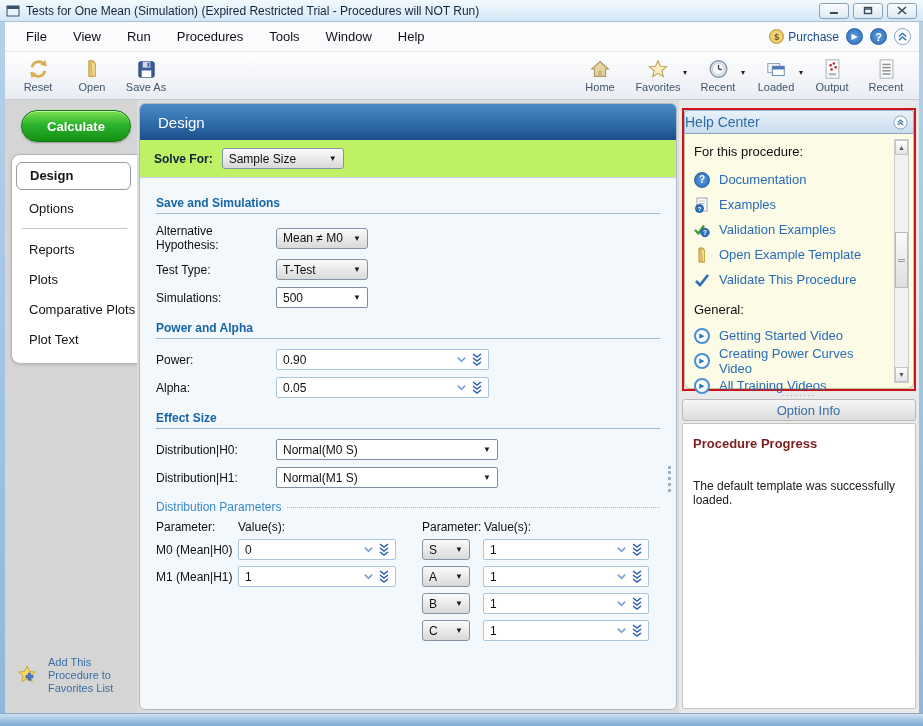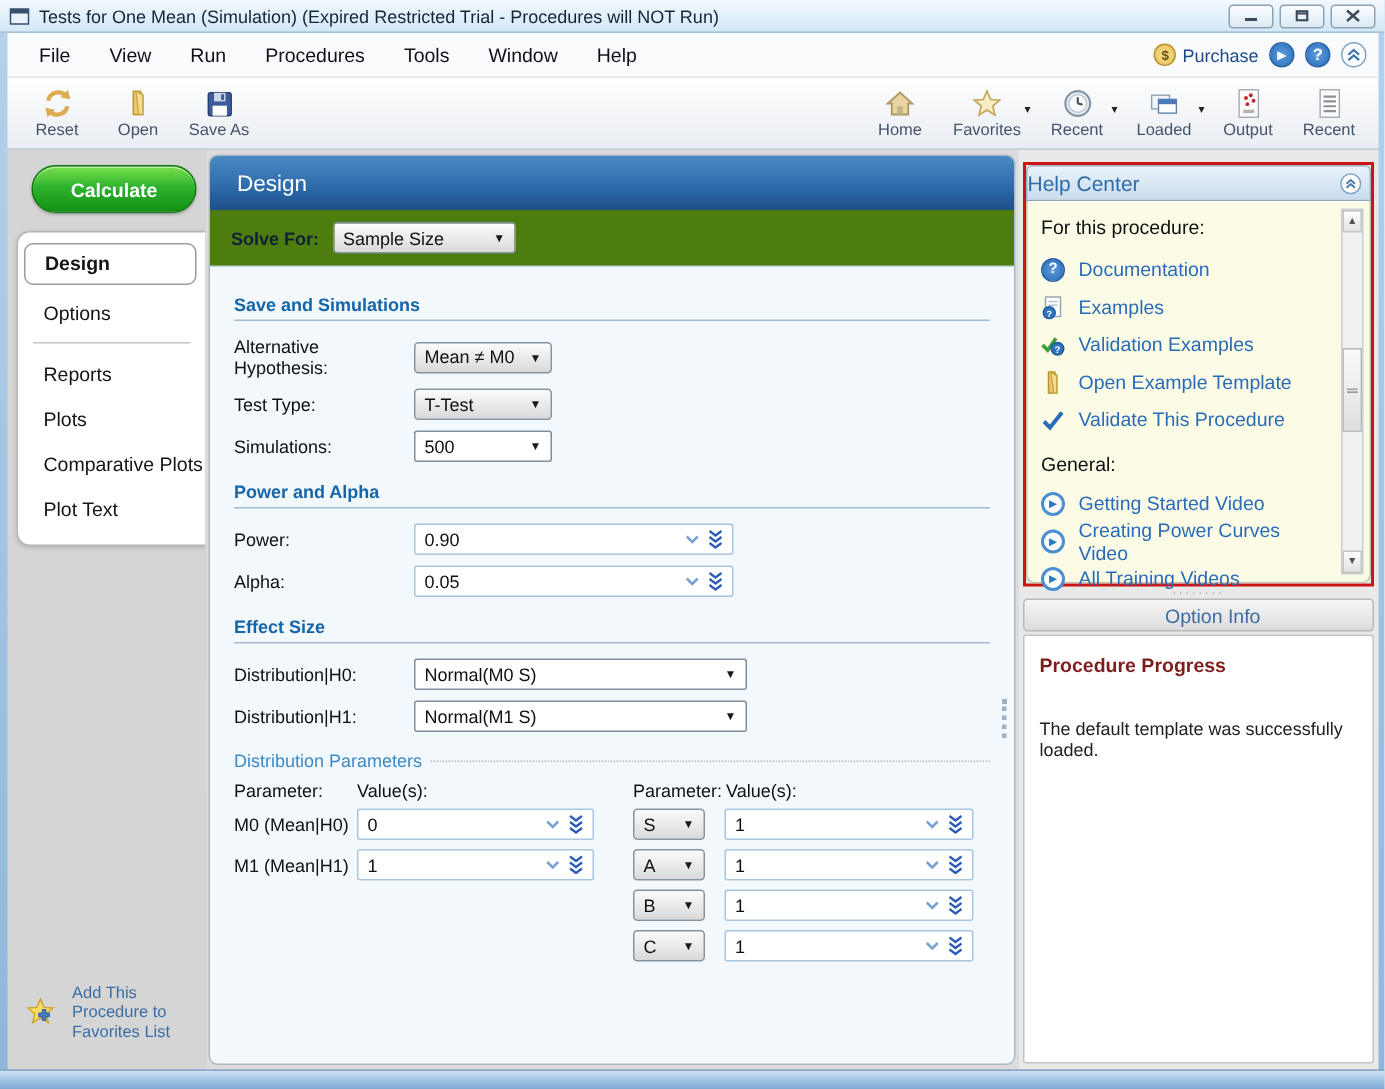--- a/index.html
+++ b/index.html
@@ -75,21 +75,21 @@
   .tab.selected { font-weight:bold; border:1px solid #9c9c9c; border-radius:6px; margin:2px 6px 4px 4px; height:28px; line-height:26px; padding-left:13px; background:#fff; }
   .tab-sep { border-top:1px solid #c6c6c6; margin:4px 10px 6px 10px; }
   .fav-link { position:absolute; left:12px; bottom:18px; display:flex; align-items:center; gap:7px; }
   .fav-link .txt { font-size:11px; color:#3a6ea5; width:78px; line-height:13px; }
 
   
   .center { flex:1; background:#dcdcdc; padding:3px 2px; position:relative; }
   .panel { width:100%; height:100%; background:#f3f8fc; border:1px solid #aebac4; border-radius:6px; overflow:hidden; display:flex; flex-direction:column; position:relative; }
   .panel-header { height:36px; flex:none; background:linear-gradient(#4a8ac4,#2f6cab 55%,#1b4e8a);
     color:#fff; font-size:15px; display:flex; align-items:center; padding-left:18px; }
-  .solve-row { height:38px; flex:none; background:#4d7c0f; border-bottom:1px solid #c2d4e6; display:flex; align-items:center; padding-left:14px; gap:9px; }
+  .solve-row { height:38px; flex:none; background:#bef264; border-bottom:1px solid #c2d4e6; display:flex; align-items:center; padding-left:14px; gap:9px; }
   .solve-row .lbl { font-size:12px; font-weight:bold; color:#0e2236; }
   .panel-body { flex:1; padding:10px 16px; position:relative; }
 
   .sec-head { font-size:12px; font-weight:bold; color:#1565a8; border-bottom:1px solid #9fbcd6; padding-bottom:3px; margin:8px 0 10px 0; }
   .frow { display:flex; align-items:center; margin-bottom:7px; }
   .frow .flabel { width:120px; font-size:12px; color:#101010; flex:none; }
 
   .sel { display:flex; align-items:center; justify-content:space-between;
     background:linear-gradient(#fbfbfb,#ececec 45%,#d9d9d9); border:1px solid #8494a2; border-radius:3px;
     height:21px; padding:0 6px; font-size:12px; color:#101010; }

